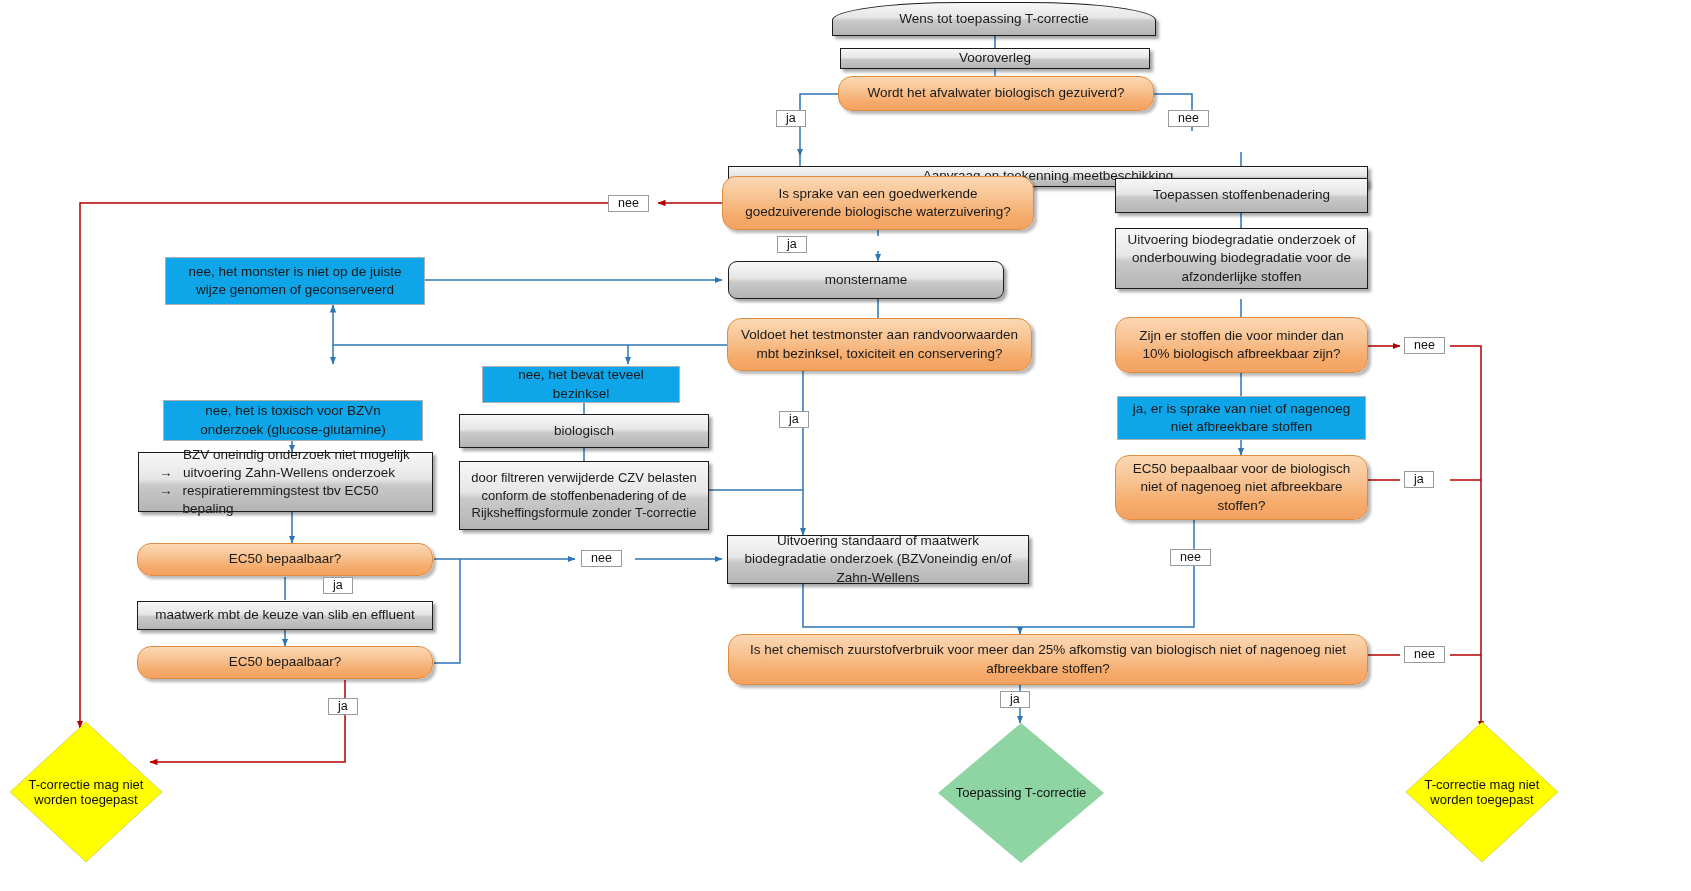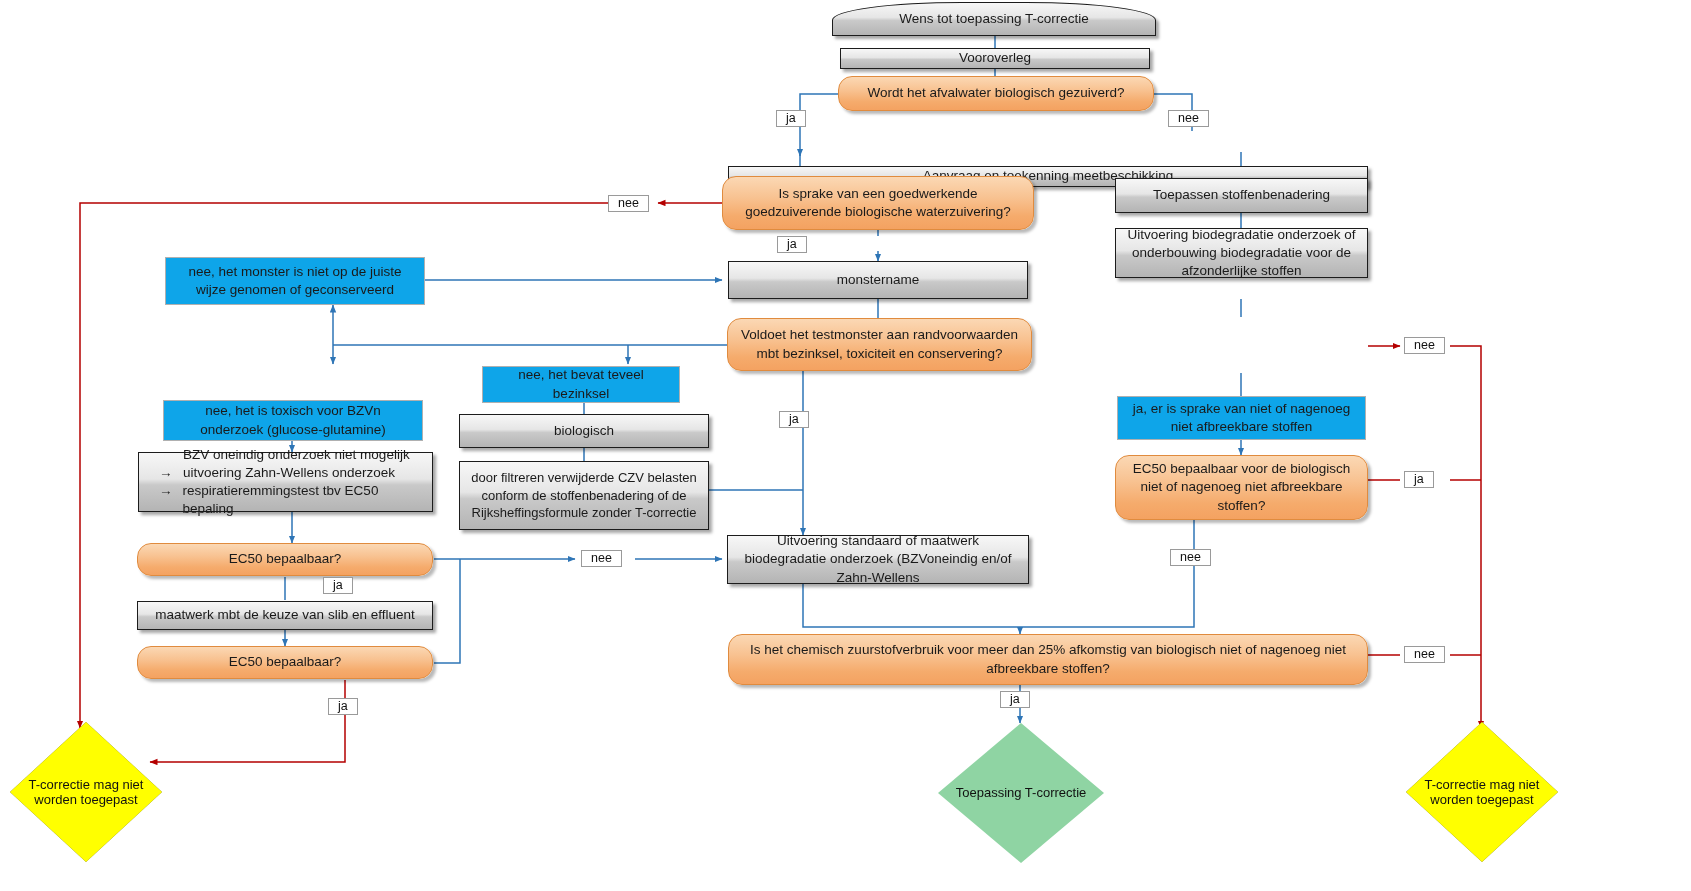--- a/index.html
+++ b/index.html
@@ -197,21 +197,21 @@
   </div>
 
   <div class="node proc" style="left:728px; top:131px; width:640px; height:21px;margin-top:35px;">
     <span>Aanvraag en toekenning meetbeschikking</span>
   </div>
 
   <div class="node decide" style="left:722px; top:176px; width:312px; height:54px;">
     <span>Is sprake van een goedwerkende goedzuiverende biologische waterzuivering?</span>
   </div>
 
-  <div class="node proc" style="left:728px; top:261px; width:300px; height:38px;">
+  <div class="node proc" style="left:728px; top:261px; width:276px; height:38px;border-radius:9px;">
     <span>monstername</span>
   </div>
 
   <div class="node decide" style="left:727px; top:318px; width:305px; height:53px;">
     <span>Voldoet het testmonster aan randvoorwaarden mbt bezinksel, toxiciteit en conservering?</span>
   </div>
 
   <div class="node note" style="left:165px; top:257px; width:260px; height:48px;">
     <span>nee, het monster is niet op de juiste wijze genomen of geconserveerd</span>
   </div>
@@ -265,24 +265,27 @@
   </div>
 
   <div class="node decide" style="left:728px; top:634px; width:640px; height:51px;">
     <span>Is het chemisch  zuurstofverbruik voor meer dan 25% afkomstig van biologisch niet of nagenoeg niet afbreekbare stoffen?</span>
   </div>
 
   <div class="node proc" style="left:1115px; top:178px; width:253px; height:35px;">
     <span>Toepassen stoffenbenadering</span>
   </div>
 
-  <div class="node proc" style="left:1115px; top:228px; width:253px; height:50px;">
+  <div class="node proc" style="left:1115px; top:228px; width:253px; height:61px;">
     <span>Uitvoering biodegradatie onderzoek of onderbouwing biodegradatie voor de afzonderlijke stoffen</span>
   </div>
 
+  <div class="node decide" style="left:1115px; top:317px; width:253px; height:56px;">
+    <span>Zijn er stoffen die voor minder dan 10% biologisch afbreekbaar zijn?</span>
+  </div>
 
   <div class="node note" style="left:1117px; top:396px; width:249px; height:44px;">
     <span>ja, er is sprake van niet of nagenoeg niet afbreekbare stoffen</span>
   </div>
 
   <div class="node decide" style="left:1115px; top:455px; width:253px; height:65px;">
     <span>EC50 bepaalbaar voor de biologisch niet of nagenoeg niet afbreekbare stoffen?</span>
   </div>
 
   <div class="diamond d-yellow" style="left:10px; top:722px; width:152px; height:140px;">

